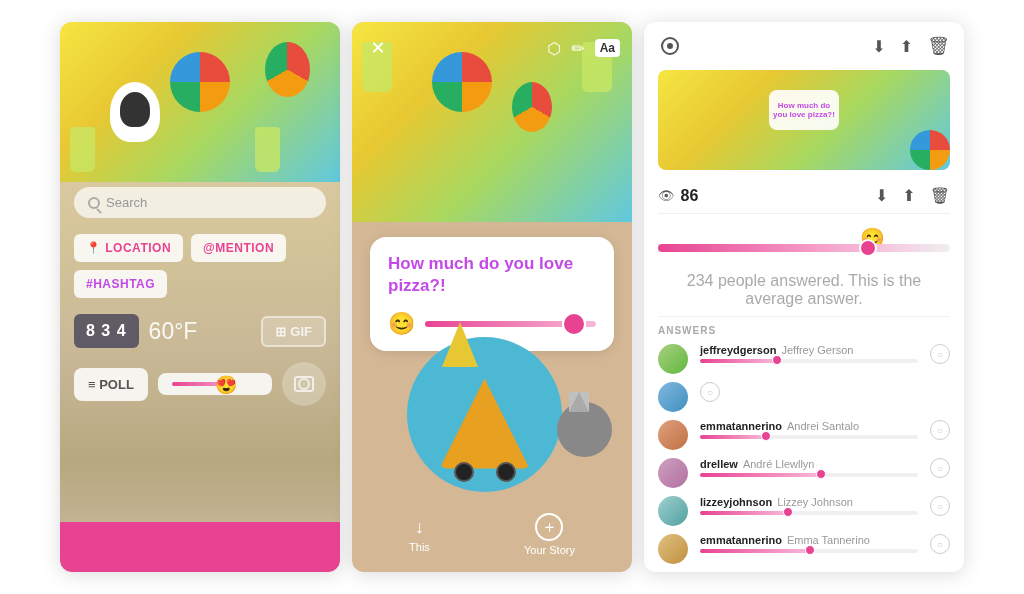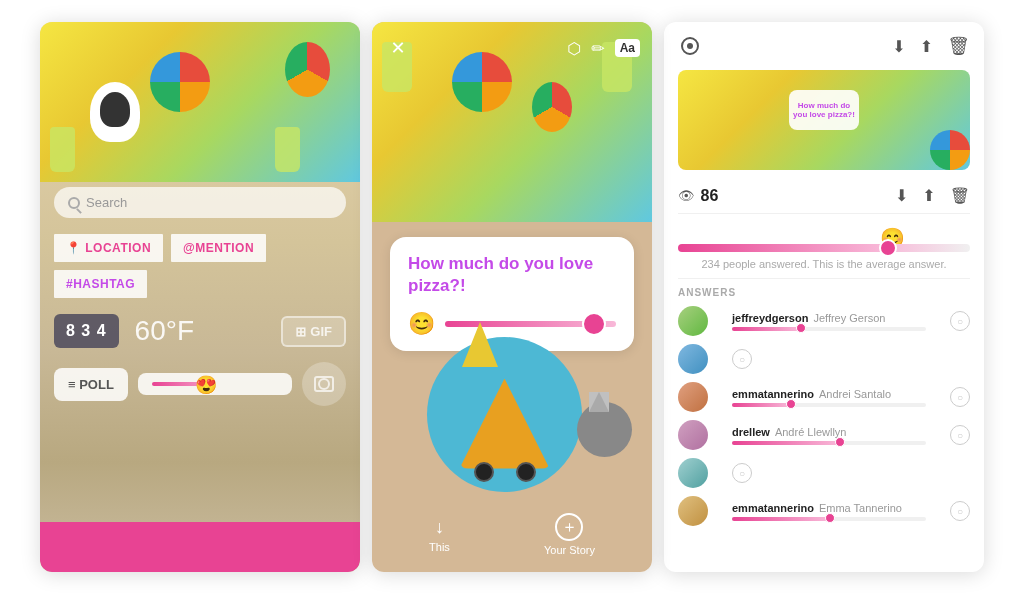--- a/index.html
+++ b/index.html
@@ -18,21 +18,21 @@
       gap: 12px;
       padding: 20px;
       width: 1024px;
       height: 594px;
       align-items: center;
       justify-content: center;
     }
 
     
     .panel1 {
-      width: 320px;
+      width: 280px;
       height: 550px;
       border-radius: 12px;
       overflow: hidden;
       position: relative;
       box-shadow: 0 2px 20px rgba(0,0,0,0.15);
     }
     .panel1-bg {
       position: absolute;
       inset: 0;
       background: linear-gradient(180deg,
@@ -128,21 +128,21 @@
       font-size: 13px;
       color: #999;
     }
     .sticker-tags {
       display: flex;
       gap: 8px;
       margin-bottom: 16px;
       flex-wrap: wrap;
     }
     .tag {
-      border-radius: 1px;
+      border-radius: 6px;
       padding: 7px 12px;
       font-size: 12px;
       font-weight: 700;
       letter-spacing: 0.5px;
     }
     .tag-location {
       background: rgba(255,255,255,0.85);
       color: #e84393;
     }
     .tag-hashtag {
@@ -162,24 +162,24 @@
     .sticker-time {
       background: rgba(50,50,80,0.7);
       border-radius: 6px;
       padding: 8px 12px;
       color: white;
       font-size: 16px;
       font-weight: 700;
       letter-spacing: 1px;
     }
     .sticker-temp {
-      font-size: 28px;
+      font-size: 23px;
       font-weight: 300;
       color: rgba(255,255,255,0.9);
-      margin-left: 8px;
+      margin-left: 2px;
     }
     .sticker-gif {
       background: rgba(255,255,255,0.2);
       border: 2px solid rgba(255,255,255,0.5);
       border-radius: 6px;
       padding: 6px 12px;
       color: rgba(255,255,255,0.8);
       font-size: 13px;
       font-weight: 600;
       margin-left: auto;
@@ -523,42 +523,41 @@
     .slider-thumb-result {
       position: absolute;
       right: 25%;
       top: 50%; transform: translateY(-50%);
       width: 18px; height: 18px;
       background: #e84393;
       border-radius: 50%;
       border: 2px solid white;
     }
     .slider-avg-text {
-      font-size: 11px;
+      font-size: 16px;
       color: #aaa;
-      margin-top: 6px;
+      margin-top: 20px;
       text-align: center;
     }
 
     .answers-section {
       padding: 8px 14px;
       flex: 1;
       overflow: hidden;
     }
     .answers-label {
       font-size: 10px;
       font-weight: 700;
       letter-spacing: 1px;
       color: #aaa;
       margin-bottom: 8px;
     }
     .answer-row {
       display: flex;
-      align-items: center;
-      gap: 24px;
+      gap: 12px;
       margin-bottom: 8px;
     }
     .avatar-circle {
       width: 30px; height: 30px;
       border-radius: 50%;
       background: #ddd;
       overflow: hidden;
       flex-shrink: 0;
       display: flex; align-items: center; justify-content: center;
     }
@@ -813,20 +812,30 @@
           <div class="answer-slider-track">
             <div class="answer-fill" style="width:55%;"></div>
             <div class="answer-thumb" style="left:53%;"></div>
           </div>
         </div>
         <div class="msg-icon">○</div>
       </div>
 
       <div class="answer-row">
         <div class="avatar-circle av5"></div>
+        <div class="answer-info">
+          <div class="answer-names">
+            <span class="answer-username">lizzeyjohnson</span>
+            <span class="answer-display">Lizzey Johnson</span>
+          </div>
+          <div class="answer-slider-track">
+            <div class="answer-fill" style="width:40%;"></div>
+            <div class="answer-thumb" style="left:38%;"></div>
+          </div>
+        </div>
         <div class="msg-icon">○</div>
       </div>
 
       <div class="answer-row">
         <div class="avatar-circle av6"></div>
         <div class="answer-info">
           <div class="answer-names">
             <span class="answer-username">emmatannerino</span>
             <span class="answer-display">Emma Tannerino</span>
           </div>

